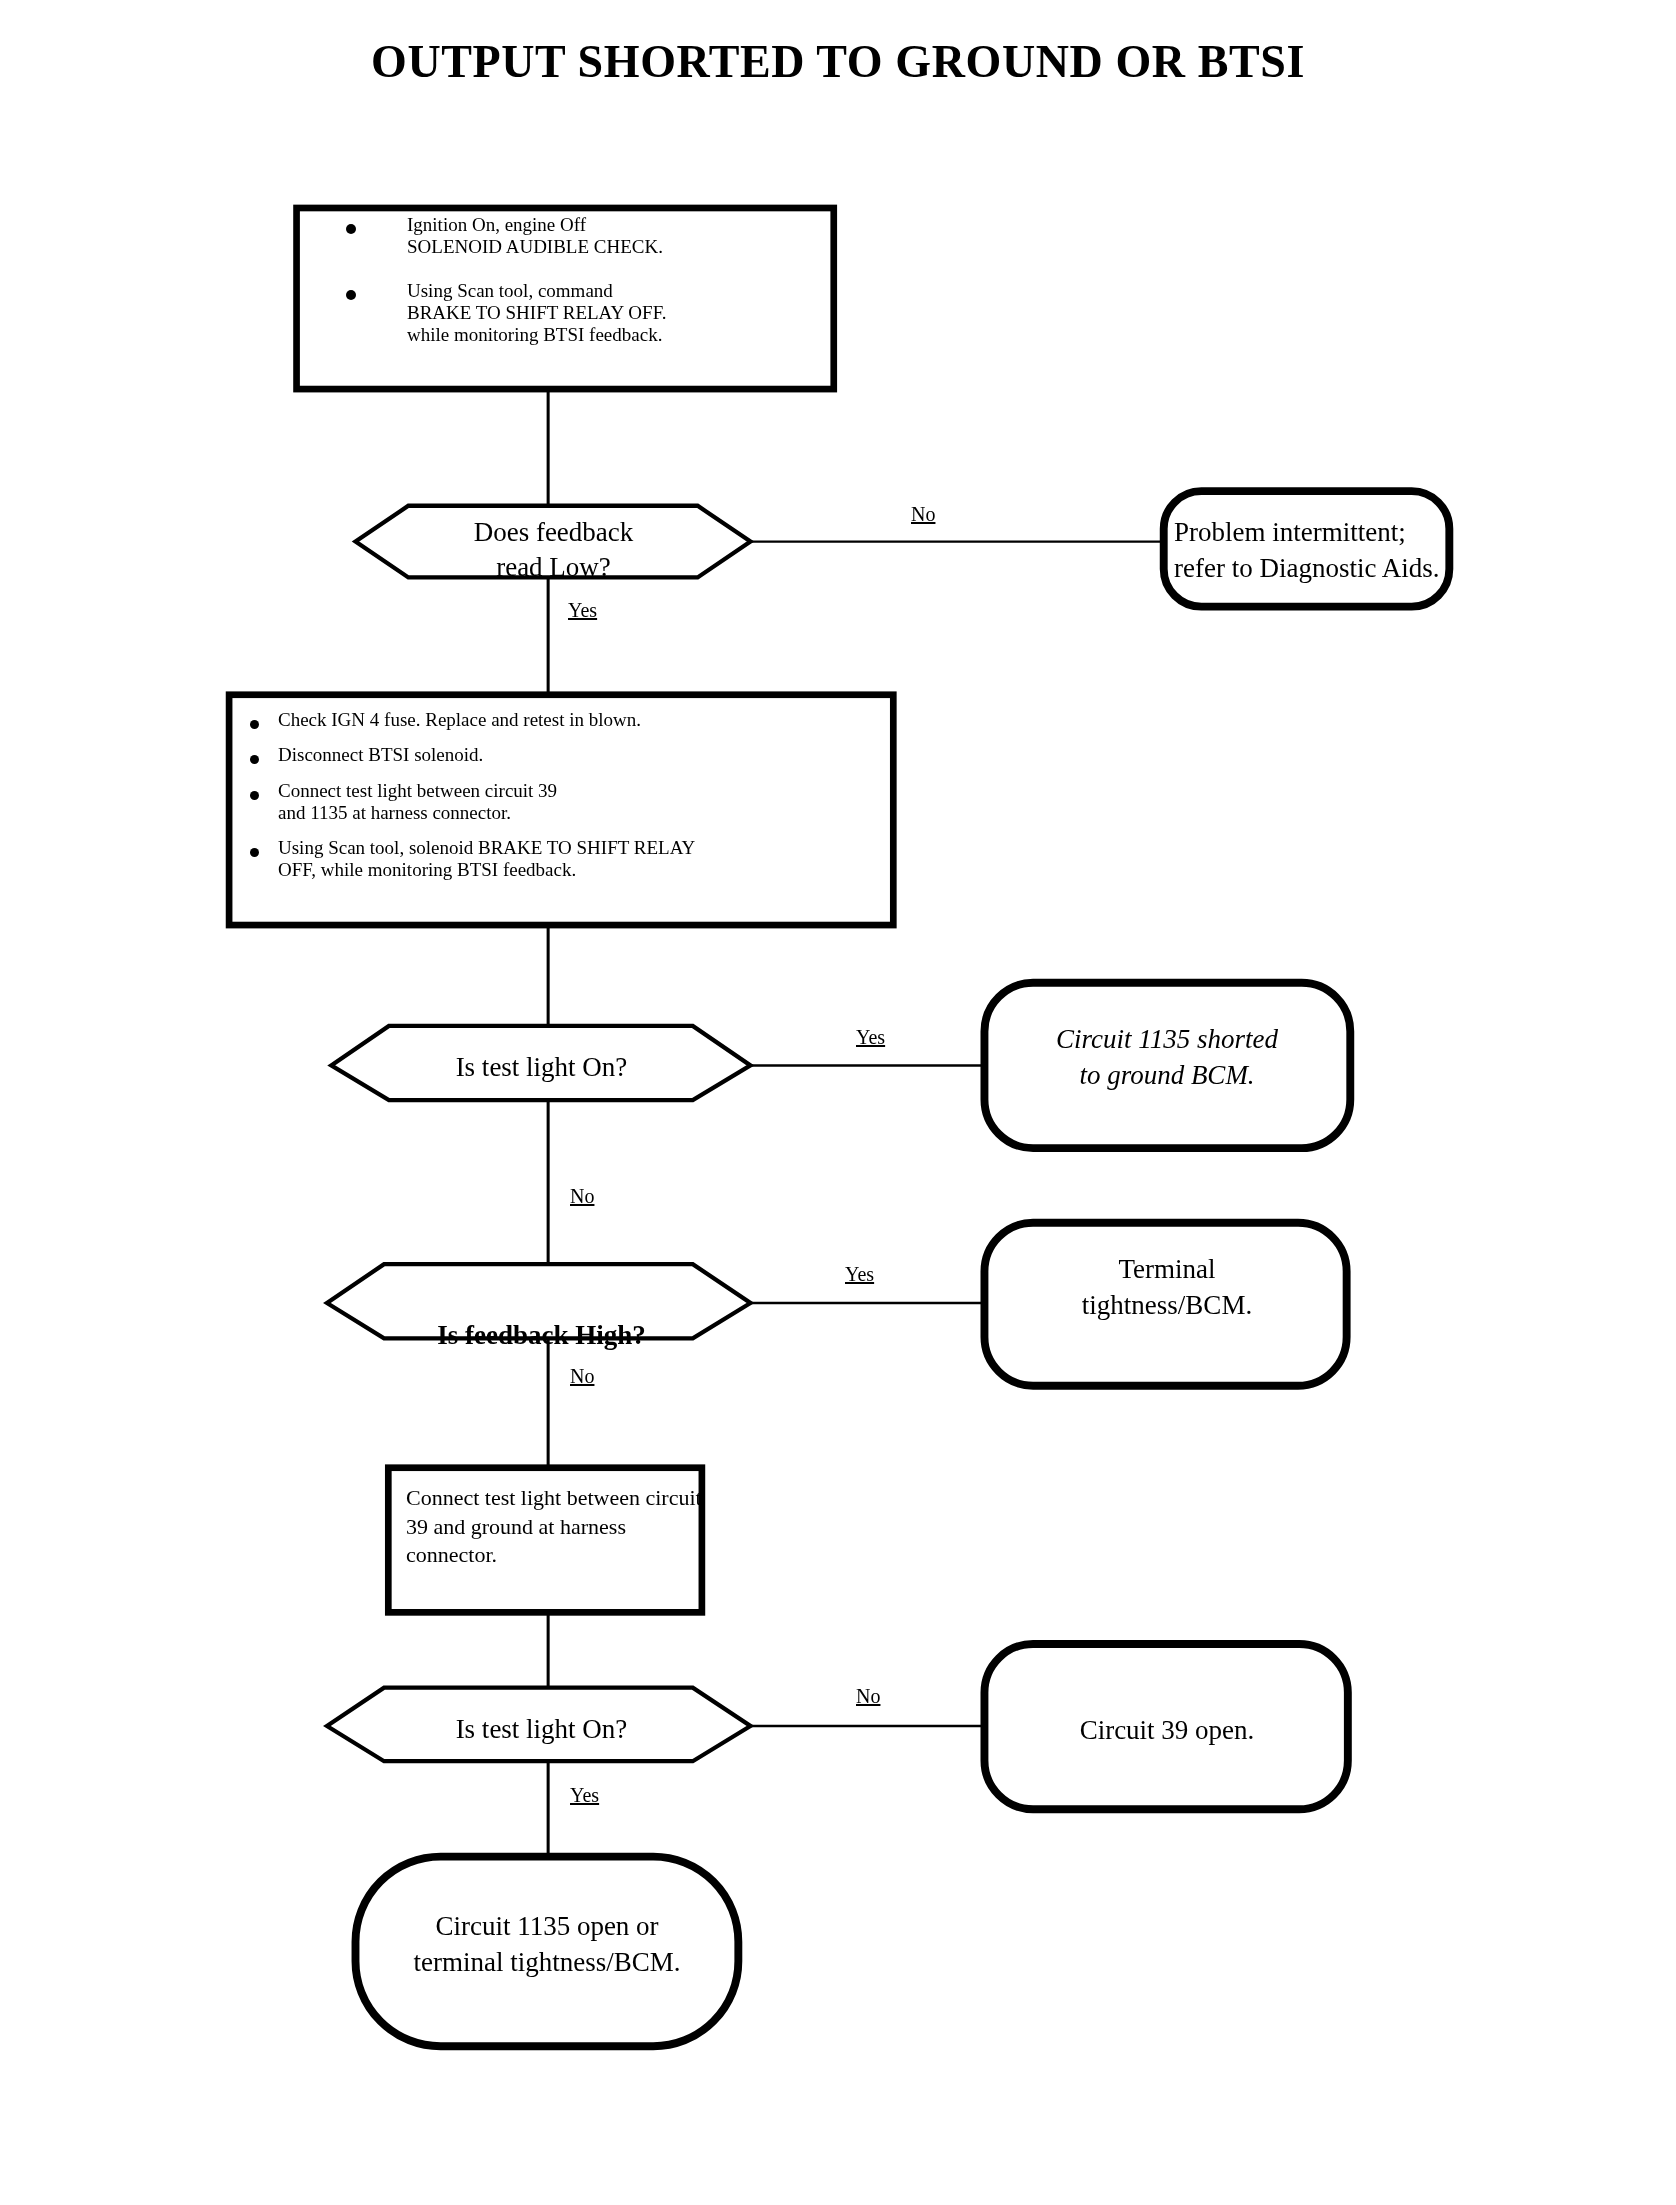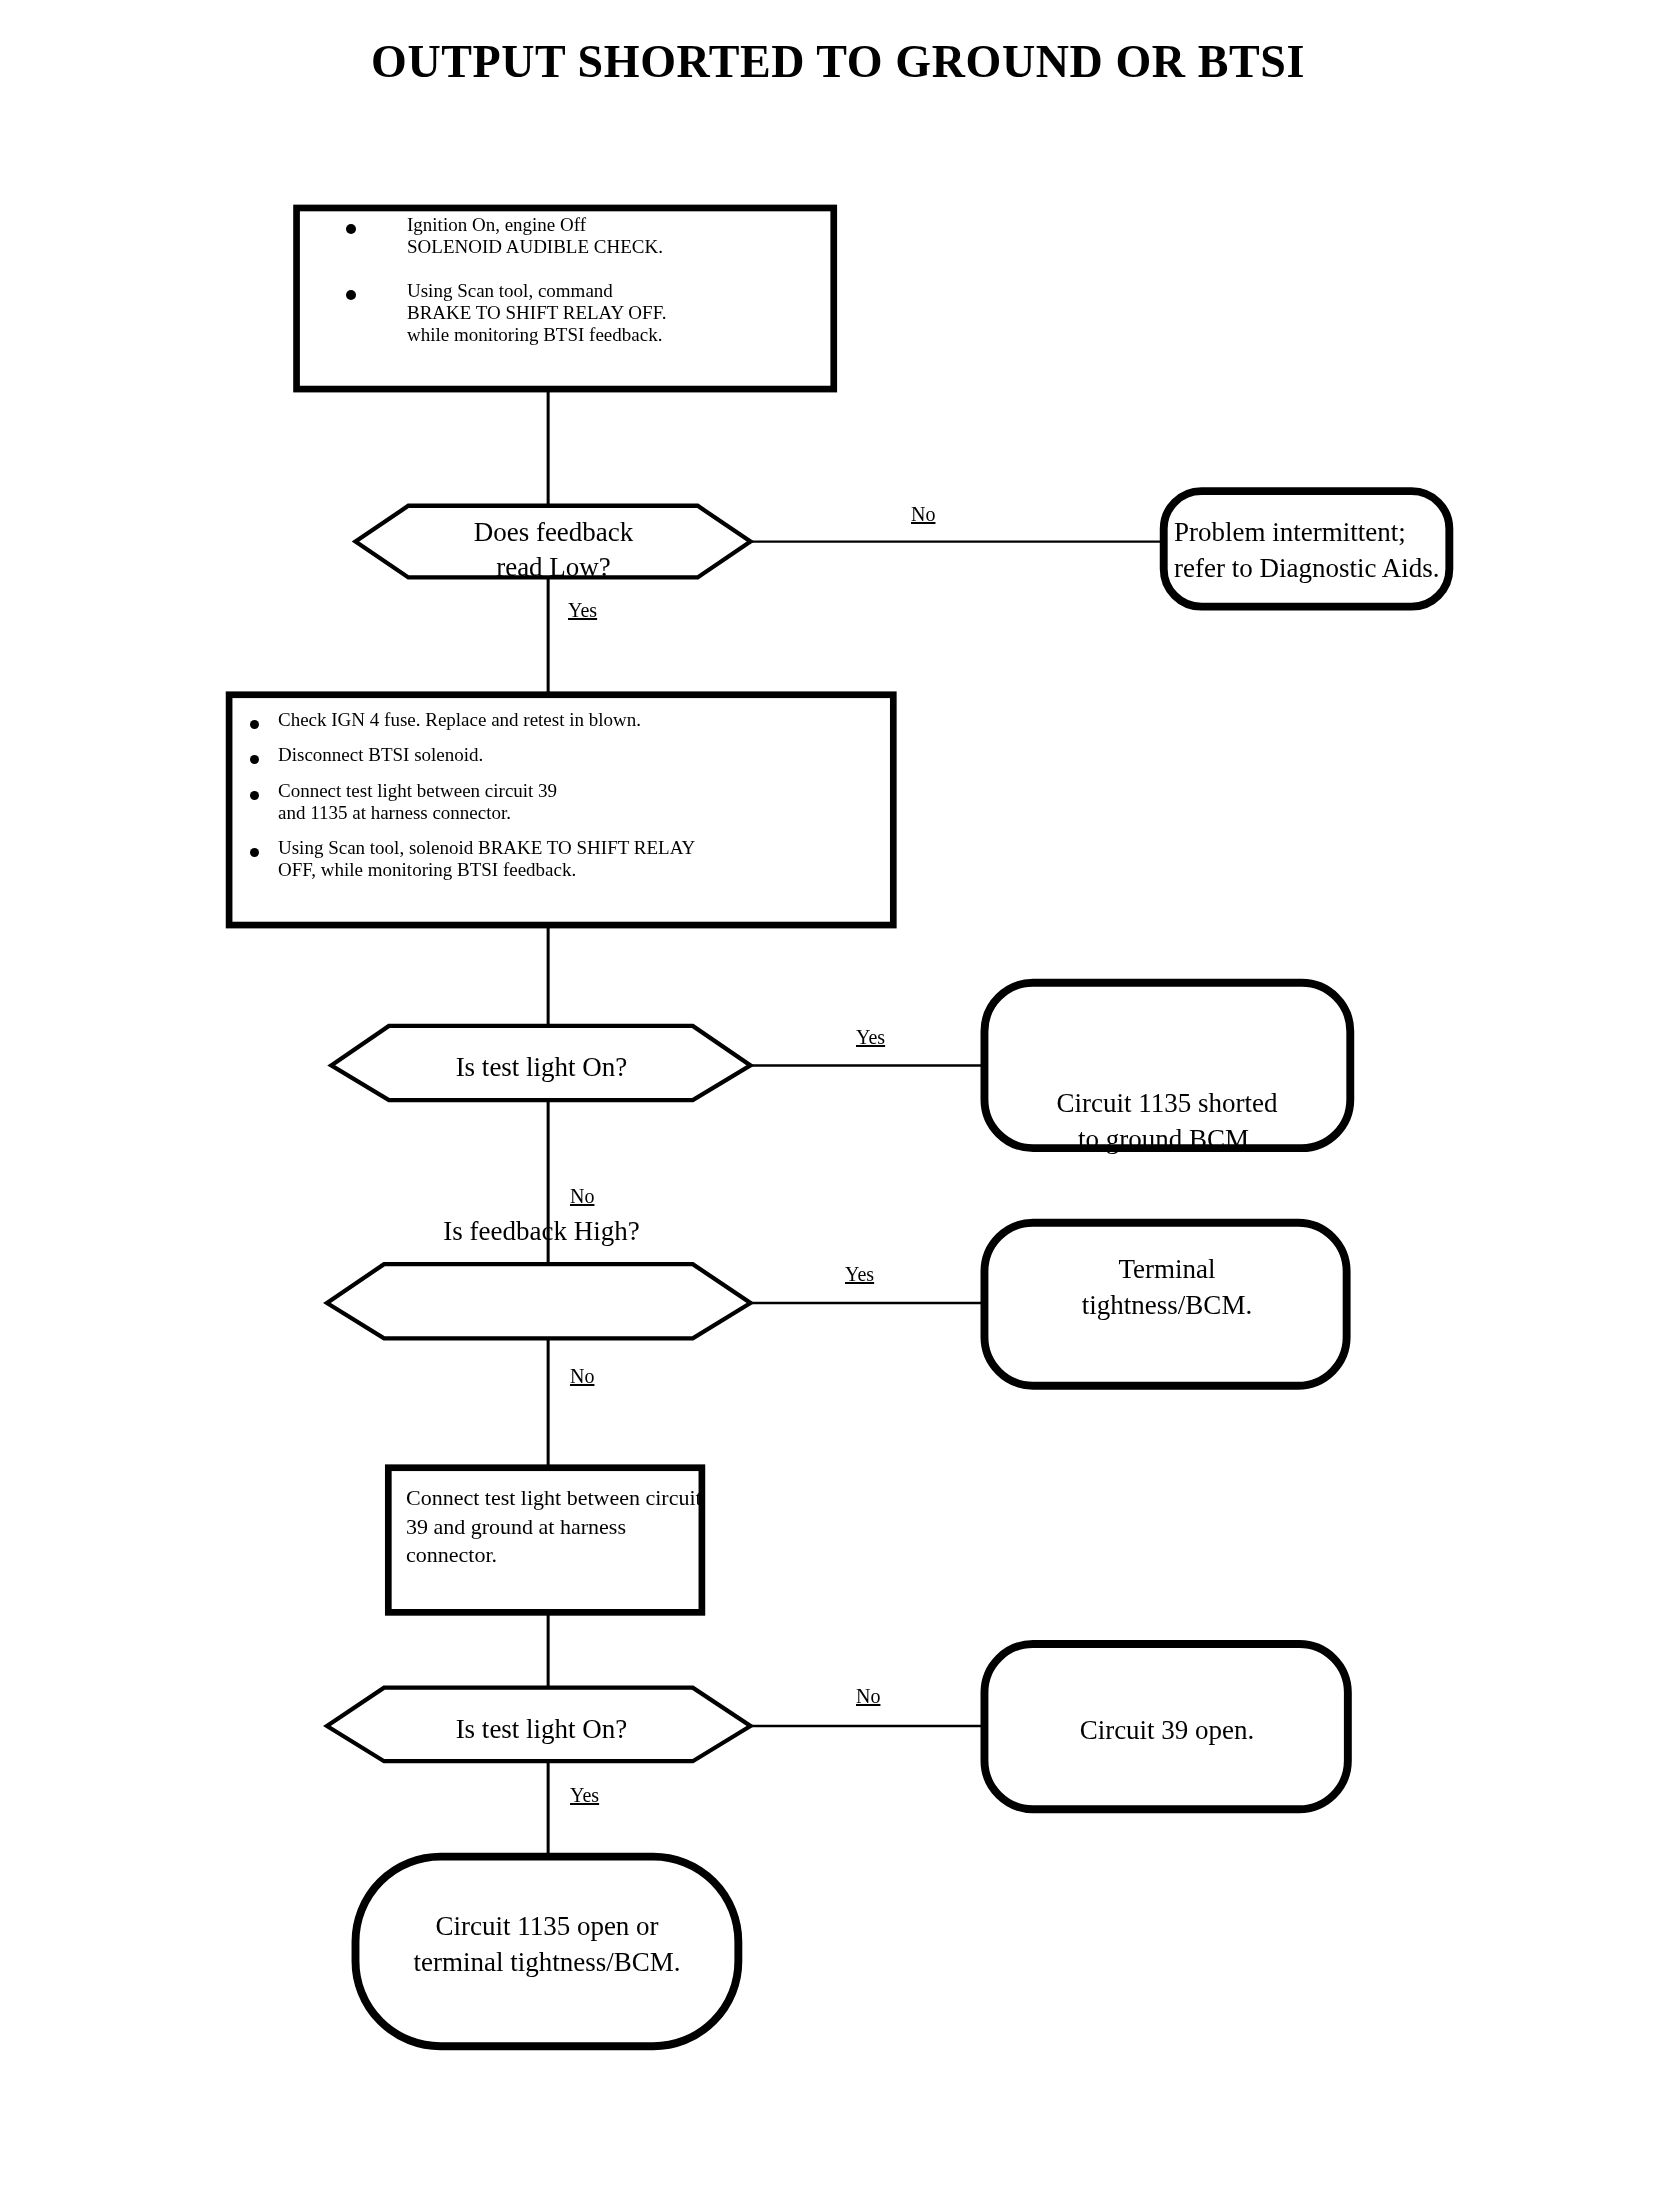--- a/index.html
+++ b/index.html
@@ -212,28 +212,28 @@
 OFF, while monitoring BTSI feedback.</span>
     </span>
   </div>
 
   <div class="hex-txt" style="left:365px; top:1050px; width:353px;">
     <div>Is test light On?</div>
   </div>
 
   <div class="edge-label" style="left:856px; top:1026px;">Yes</div>
 
-  <div class="term-txt" style="left:1009px; top:1086px; width:316px;">
+  <div class="term-txt" style="left:1009px; top:1022px; width:316px;font-style:italic;">
     <div>Circuit 1135 shorted</div>
     <div>to ground BCM.</div>
   </div>
 
   <div class="edge-label" style="left:570px; top:1185px;">No</div>
 
-  <div class="hex-txt" style="left:365px; top:1214px; width:353px;">
+  <div class="hex-txt" style="left:365px; top:1318px; width:353px;font-weight:bold;">
     <div>Is feedback High?</div>
   </div>
 
   <div class="edge-label" style="left:845px; top:1263px;">Yes</div>
 
   <div class="term-txt" style="left:1009px; top:1252px; width:316px;">
     <div>Terminal</div>
     <div>tightness/BCM.</div>
   </div>
 

